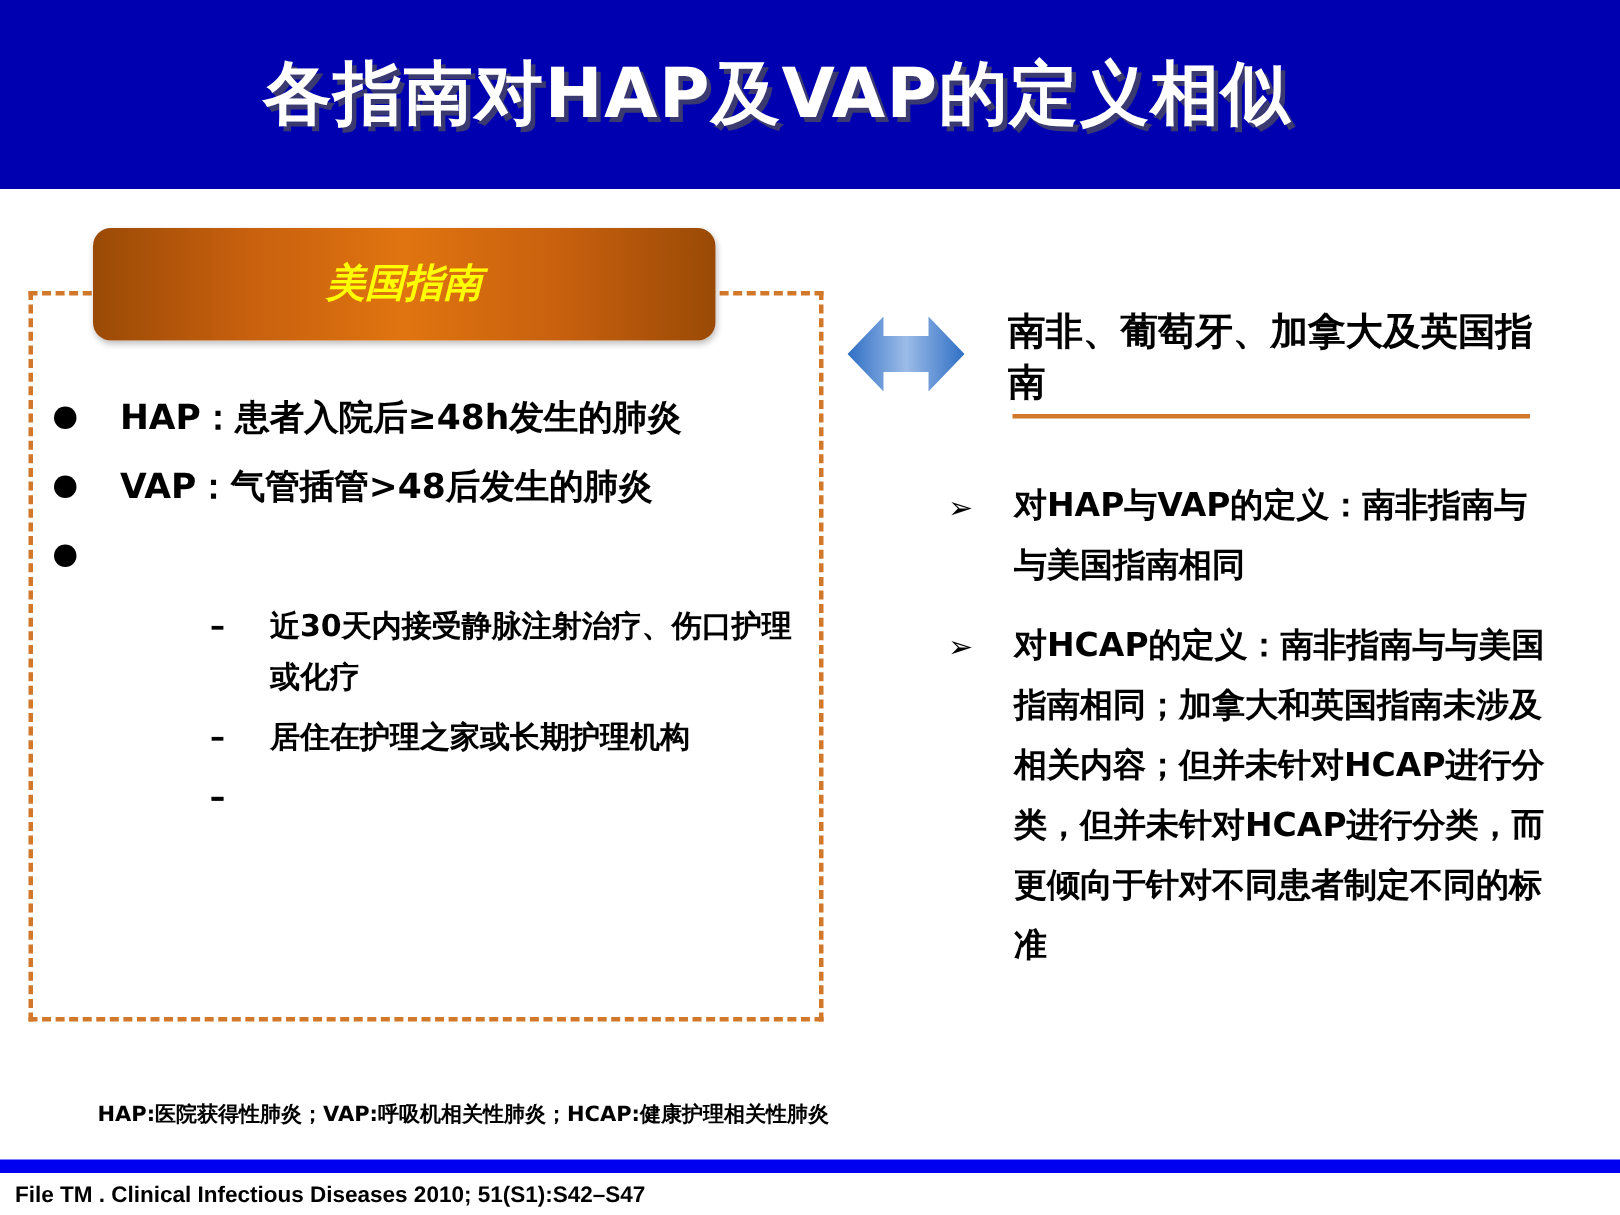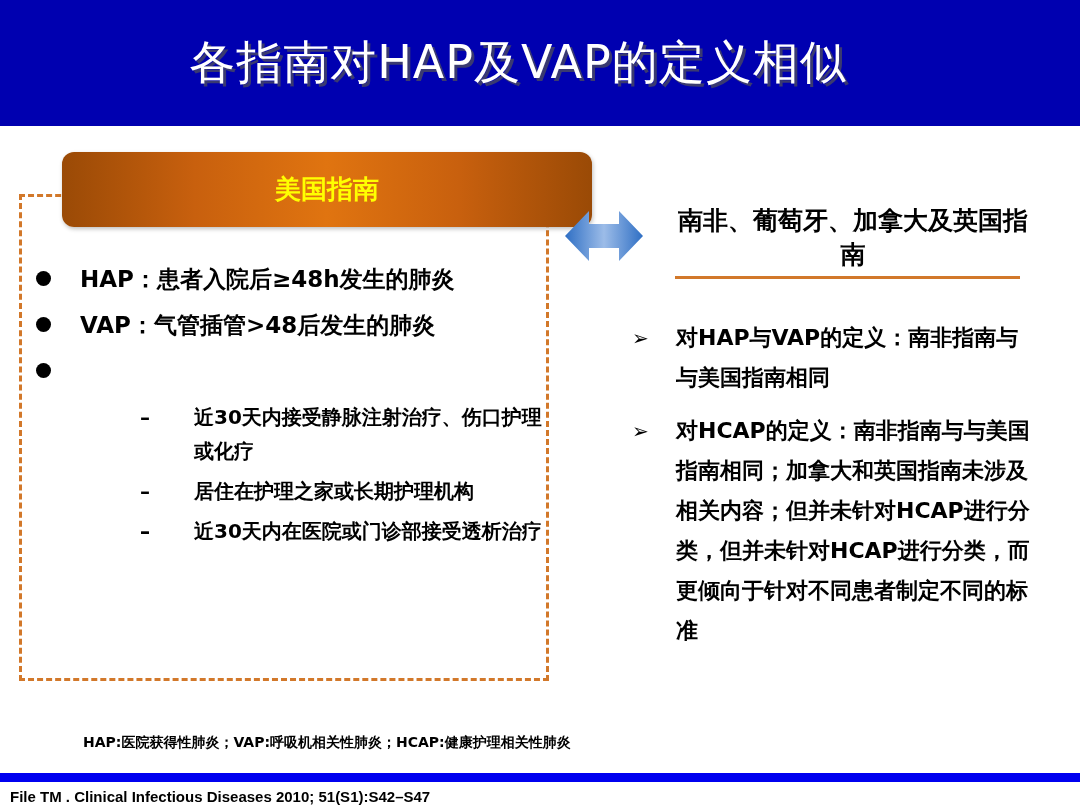--- a/index.html
+++ b/index.html
@@ -1,44 +1,44 @@
 <!DOCTYPE html>
 <html><head>
 <meta charset="utf-8">
 <style>
   html, body { margin:0; padding:0; }
   body { width:1080px; height:810px; background:#ffffff; position:relative; overflow:hidden;
          font-family:"DejaVu Sans","Liberation Sans",sans-serif; }
   .header { position:absolute; left:0; top:0; width:1080px; height:126px; background:#0000b0; }
   .header-title { position:absolute; left:0; top:0; width:1036px; height:126px; line-height:124px; text-align:center;
-         color:#ffffff; font-weight:normal; font-size:46px; letter-spacing:1px;
+         color:#ffffff; font-weight:bold; font-size:46px; letter-spacing:1px;
          text-shadow:3px 3px 0 #3a3a70; }
   .us-box { position:absolute; left:19px; top:194px; width:530px; height:487px;
          border:3px dashed #d2782a; box-sizing:border-box; }
-  .us-pill { position:absolute; left:62px; top:152px; width:530px; height:75px; border-radius:12px;
+  .us-pill { position:absolute; left:62px; top:152px; width:415px; height:75px; border-radius:12px;
          background:linear-gradient(90deg,#9a4a06 0%,#c8600e 25%,#e07410 50%,#c8600e 75%,#9a4a06 100%);
-         box-shadow:1px 2px 4px rgba(0,0,0,0.25); }
+         box-shadow:1px 2px 4px rgba(0,0,0,0.25);font-style:italic; }
   .us-pill-label { position:absolute; left:0; top:0; width:100%; height:100%; line-height:75px; text-align:center;
          color:#ffff00; font-weight:bold; font-size:26px; }
   .bullets { position:absolute; left:36px; top:258px; width:505px; }
   .b1 { position:relative; height:46px; font-size:23px; font-weight:bold; color:#000; line-height:42px; }
   .b1 .dot { position:absolute; left:0; top:13px; width:15px; height:15px; border-radius:50%; background:#000; }
   .b1 .txt { position:absolute; left:44px; top:0; white-space:nowrap; }
   .subs { position:absolute; left:140px; top:400px; width:400px; }
   .b2 { position:relative; font-size:20px; font-weight:bold; color:#000; line-height:34px; margin-bottom:6px; }
   .b2 .dash { position:absolute; left:0; top:0; }
-  .b2 .txt { display:block; margin-left:54px; width:350px; }
+  .b2 .txt { display:block; margin-left:40px; width:350px; }
   .arrow { position:absolute; left:565px; top:211px; width:78px; height:50px; }
-  .right-title { position:absolute; left:672px; top:204px; width:362px; text-align:center;
+  .right-title { position:absolute; left:672px; top:204px; width:362px; text-align:left;
          font-size:25px; font-weight:bold; color:#000; line-height:34px; }
   .right-rule { position:absolute; left:675px; top:276px; width:345px; height:3px; background:#d2782a; }
   .rb { position:absolute; left:632px; width:410px; font-size:22px; font-weight:bold; color:#000; line-height:40px; }
   .rb .mk { position:absolute; left:0; top:0; font-size:20px; }
   .rb .txt { display:block; margin-left:44px; width:362px; }
-  .footnote { position:absolute; left:65px; top:734px; font-size:14px; font-weight:bold; color:#000; white-space:nowrap;margin-left:18px; }
+  .footnote { position:absolute; left:65px; top:734px; font-size:14px; font-weight:bold; color:#000; white-space:nowrap; }
   .footer-bar { position:absolute; left:0; top:773px; width:1080px; height:9px; background:#0000f0; }
   .citation { position:absolute; left:10px; top:788px; font-size:15px; font-weight:bold; color:#000; white-space:nowrap;
          font-family:"Liberation Sans",sans-serif; }
 </style>
 </head>
 <body>
 
 <div class="header">
   <div class="header-title">各指南对HAP及VAP的定义相似</div>
 </div>
@@ -69,21 +69,20 @@
   </div>
   <div class="b2">
     <span class="dash">–</span>
     <span class="txt">居住在护理之家或长期护理机构</span>
   </div>
   <div class="b2">
     <span class="dash">–</span>
   </div>
   <div class="b2">
     <span class="dash">–</span>
-    <span class="txt">近30天内在医院或门诊部接受透析治疗</span>
   </div>
 </div>
 
 <svg class="arrow" viewBox="0 0 78 50">
   <defs>
     <linearGradient id="ag" x1="0" x2="1" y1="0" y2="0">
       <stop offset="0" stop-color="#2f6fc4"></stop>
       <stop offset="0.5" stop-color="#9cbce8"></stop>
       <stop offset="1" stop-color="#2f6fc4"></stop>
     </linearGradient>

